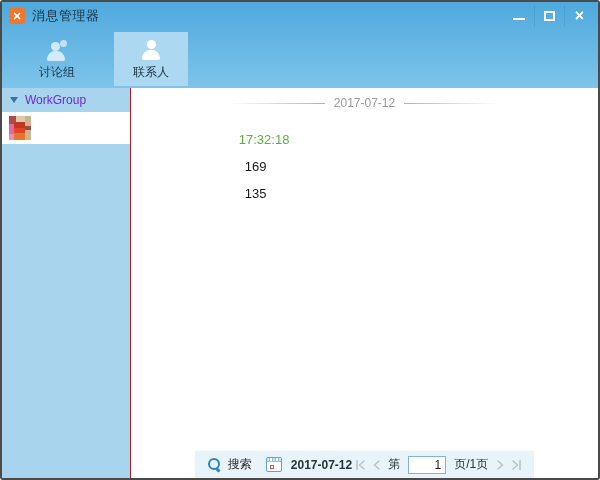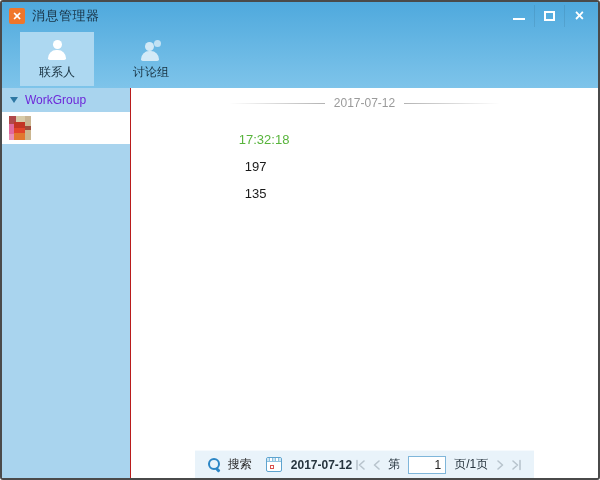--- a/index.html
+++ b/index.html
@@ -98,29 +98,29 @@
         <div class="ctrl">
           <span class="max-glyph"></span>
         </div>
         <div class="ctrl">
           <span class="close-glyph">×</span>
         </div>
       </div>
     </div>
 
     <div class="toolbar">
-      <div class="tab selected">
-        <span class="person"></span>
-        <span class="tab-label">联系人</span>
-      </div>
       <div class="tab">
         <span class="group-ico">
           <span class="second-head"></span>
         </span>
         <span class="tab-label">讨论组</span>
+      </div>
+      <div class="tab selected">
+        <span class="person"></span>
+        <span class="tab-label">联系人</span>
       </div>
     </div>
   </div>
 
   <div class="body">
 
     <div class="sidebar">
       <div class="group-header">
         <span class="tri-down"></span>
         <span>WorkGroup</span>
@@ -145,21 +145,21 @@
     <div class="main">
 
       <div class="messages">
         <div class="date-row">
           <span class="date-line left"></span>
           <span>2017-07-12</span>
           <span class="date-line right"></span>
         </div>
 
         <div class="msg-time">17:32:18</div>
-        <div class="msg-text">197</div>
+        <div class="msg-text">169</div>
 
         <div class="msg-text">135</div>
       </div>
 
       <div class="bottom-bar">
         <span class="magnifier"></span>
         <span class="search-label">搜索</span>
 
         <span class="calendar">
           <span class="cal-top"></span>

